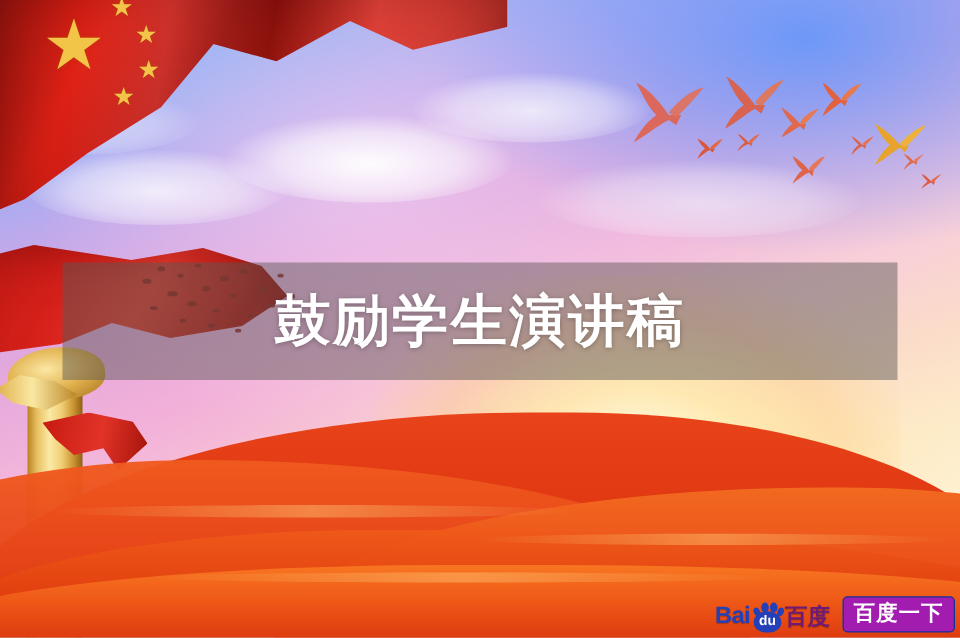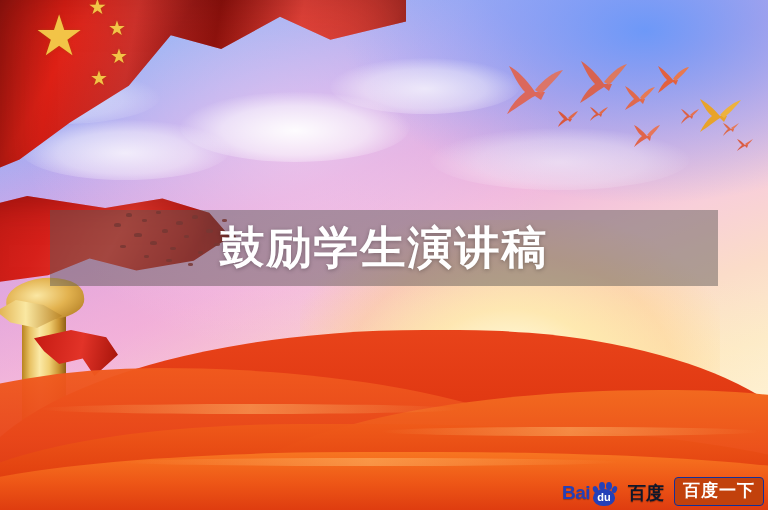--- a/index.html
+++ b/index.html
@@ -141,21 +141,21 @@
   .streak {
     position:absolute;
     background:linear-gradient(90deg, rgba(255,255,255,0), rgba(255,200,120,.45), rgba(255,255,255,0));
     border-radius:50%;
     pointer-events:none;
   }
 
   
   .title-band {
     position:absolute;
-    left:50px; top:210px; width:668px; height:76px;
+    left:50px; top:210px; width:668px; height:94px;
     background:rgba(92,88,86,.48);
     display:flex; align-items:center; justify-content:center;
   }
   .title-text {
     color:#ffffff;
     font-size:45px;
     font-weight:bold;
     letter-spacing:2px;
     text-shadow:0 1px 4px rgba(0,0,0,.28);
     white-space:nowrap;
@@ -182,33 +182,32 @@
     background:#2440b8; border-radius:50% 50% 46% 46%;
     display:flex; align-items:center; justify-content:center;
   }
   .paw-pad span { color:#fff; font-size:11px; font-weight:bold; line-height:1; font-family:"Liberation Sans",sans-serif; }
   .toe { position:absolute; background:#2440b8; border-radius:50%; }
   .t1 { width:5px; height:7px; left:2px;  top:6px; transform:rotate(-22deg); }
   .t2 { width:6px; height:8px; left:8px;  top:2px; }
   .t3 { width:6px; height:8px; left:15px; top:2px; }
   .t4 { width:5px; height:7px; left:21px; top:6px; transform:rotate(22deg); }
   .baidu-cn {
-    font-size:18px; font-weight:bold; color:#0f172a;
+    font-size:18px; font-weight:bold; color:#701a75;
     font-family:"Liberation Sans","DejaVu Sans",sans-serif;
     text-shadow:0 1px 1px rgba(0,0,0,.3);
-    margin-left:10px;
   }
   .sitename {
     font-size:20px; font-weight:bold; color:#ffffff;
     letter-spacing:4px;
     font-family:"Liberation Sans","DejaVu Sans",sans-serif;
     text-shadow:0 1px 3px rgba(120,20,0,.75);
   }
   .search-btn {
-    background:#c2410c;
+    background:#a21caf;
     border:1px solid #123099;
     border-radius:4px;
     color:#ffffff;
     font-size:17px; font-weight:bold;
     letter-spacing:1px;
     padding:3px 8px 4px;
     font-family:Liberation Serif, serif;
     cursor:pointer;
     line-height:1.15;
   }

